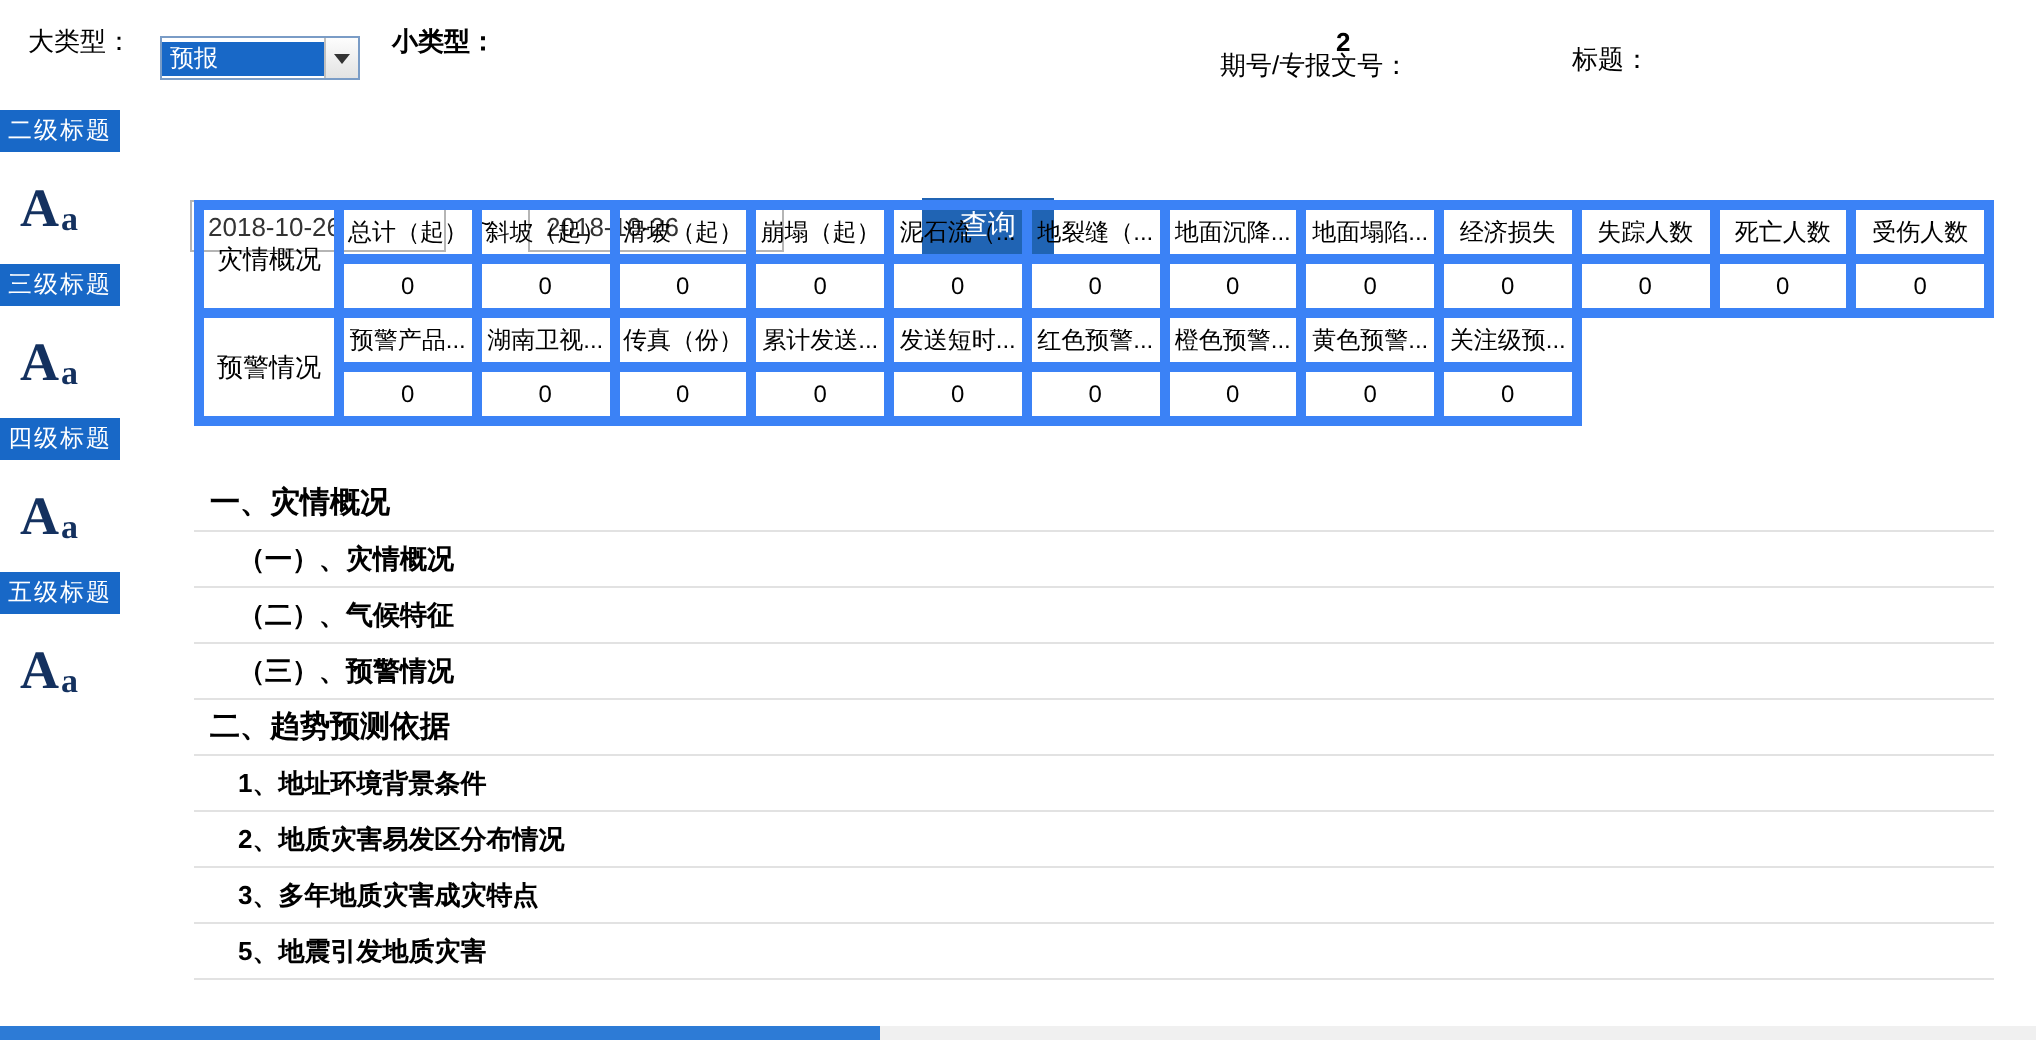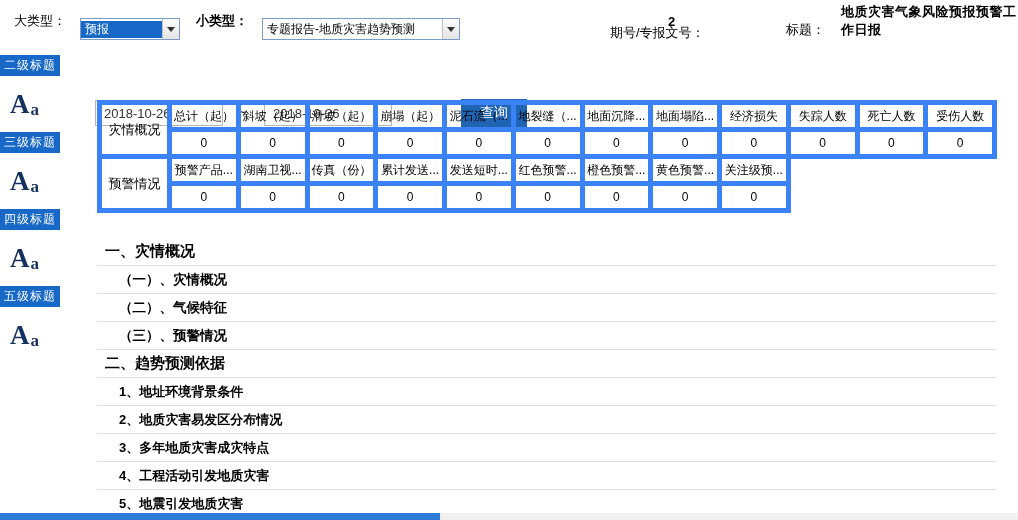--- a/index.html
+++ b/index.html
@@ -125,32 +125,25 @@
 
     <div class="select-box selected" style="position:absolute;left:80px;top:18px;width:100px;">
       <span class="sel-text">预报</span>
       <span class="select-arrow">
           <span class="caret"></span>
         </span>
     </div>
 
     <span class="tb-label" style="position:absolute;left:196px;top:21px;transform:translateY(-50%);font-weight:bold;">小类型：</span>
 
-    <div class="select-box" style="position:absolute;left:262px;top:18px;width:198px;">
-      <span class="sel-text">专题报告-地质灾害趋势预测</span>
-      <span class="select-arrow">
-          <span class="caret"></span>
-        </span>
-    </div>
 
     <span class="tb-label" style="position:absolute;left:562px;top:33px;transform:translateY(-50%);margin-left:48px;">期号/专报文号：</span>
     <span class="num-val" style="position:absolute;left:668px;top:21px;transform:translateY(-50%);">2</span>
 
     <span class="tb-label" style="position:absolute;left:786px;top:30px;transform:translateY(-50%);">标题：</span>
-    <span class="title-val" style="position:absolute;left:841px;top:21px;transform:translateY(-50%);">地质灾害气象风险预报预警工作日报</span>
   </div>
 
   <div class="daterow">
     <div class="date-input" style="left:95px;top:56px;width:128px;">
       <span>2018-10-26</span>
     </div>
     <span class="tilde">~</span>
     <div class="date-input" style="left:264px;top:56px;width:128px;">
       <span>2018-10-26</span>
     </div>
@@ -268,23 +261,20 @@
     <div class="ol-row">
       <span class="ol-l3">1、地址环境背景条件</span>
     </div>
     <div class="ol-row">
       <span class="ol-l3">2、地质灾害易发区分布情况</span>
     </div>
     <div class="ol-row">
       <span class="ol-l3">3、多年地质灾害成灾特点</span>
     </div>
     <div class="ol-row">
-      <span class="ol-l3">4、工程活动引发地质灾害</span>
-    </div>
-    <div class="ol-row">
       <span class="ol-l3">5、地震引发地质灾害</span>
     </div>
   </div>
 
   <div class="hscroll">
     <div class="thumb"></div>
   </div>
 
 </div>
 

